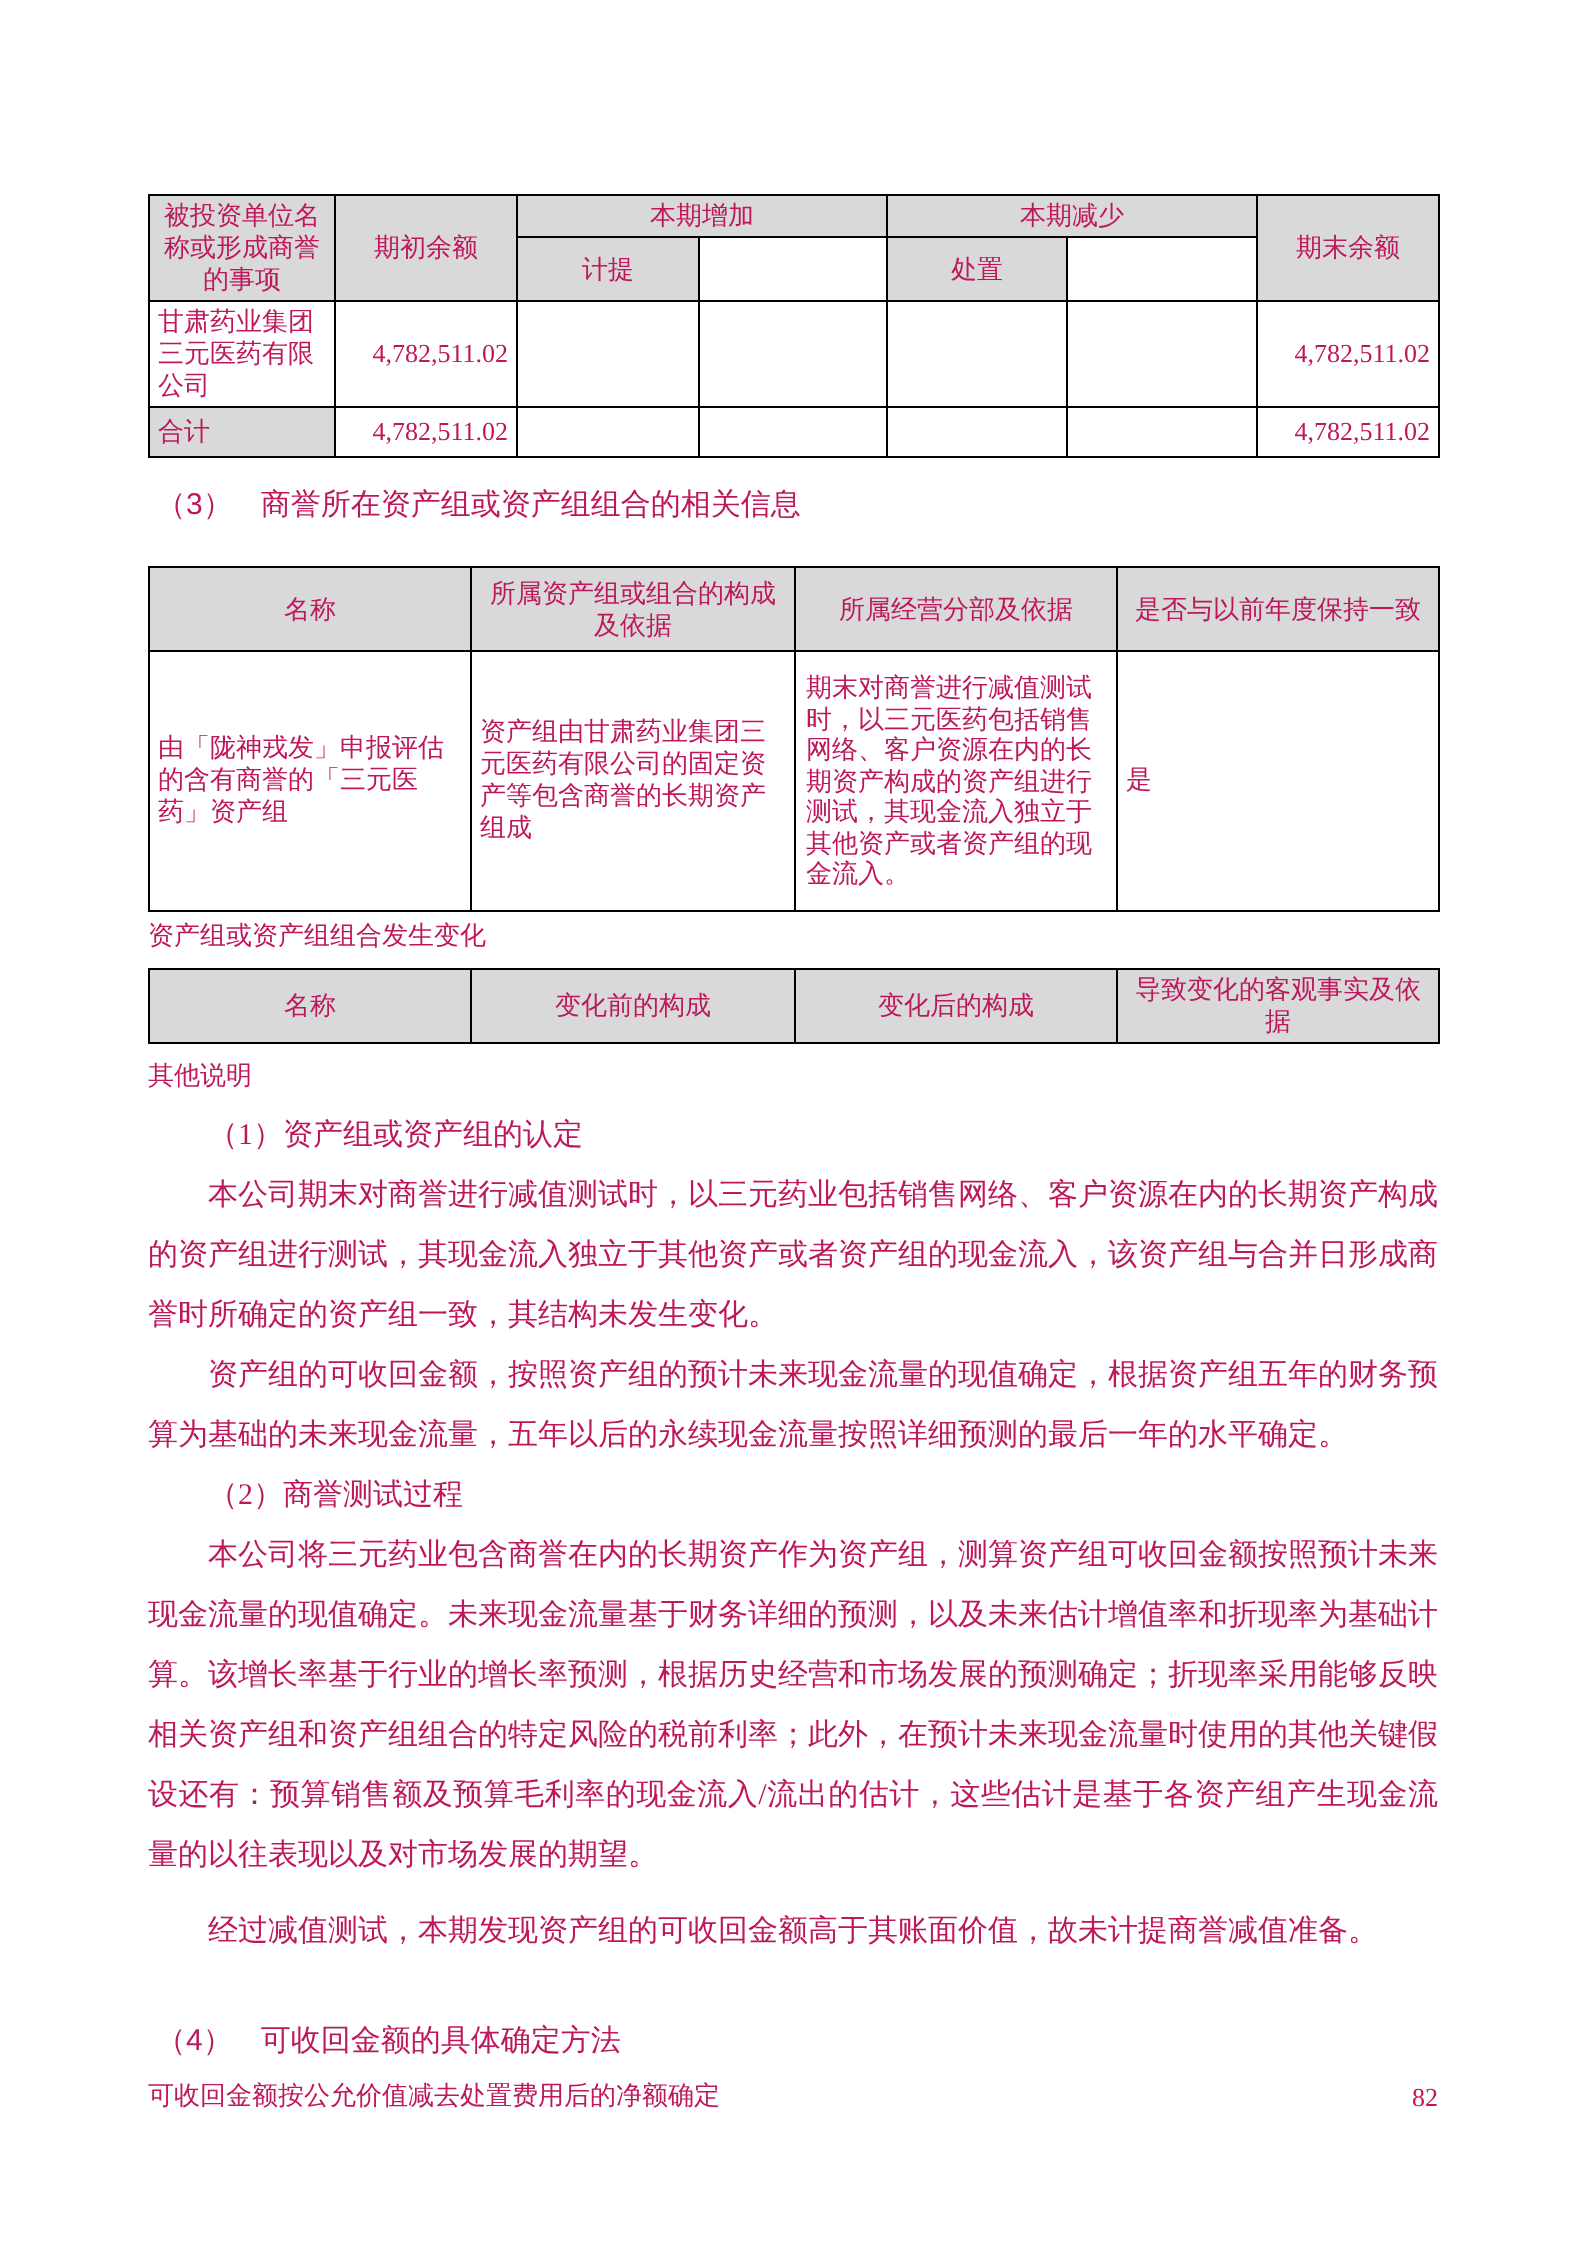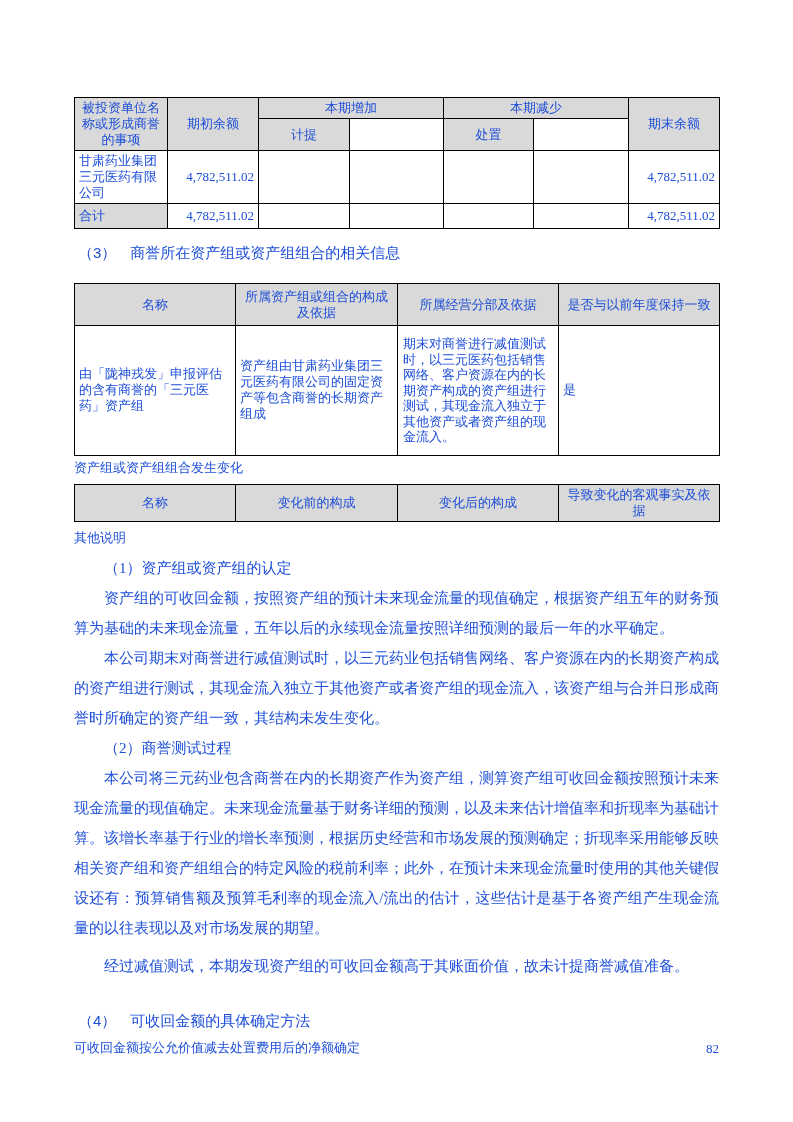--- a/index.html
+++ b/index.html
@@ -1,21 +1,21 @@
 <!DOCTYPE html>
 <html><head>
 <meta charset="utf-8">
 <style>
   * { margin:0; padding:0; box-sizing:border-box; }
   html,body { background:#ffffff; }
   .page {
     position:relative;
     width:793px; height:1122px;
     background:#ffffff;
-    color:#1d4ed8;
+    color:#be185d;
     font-family:"Liberation Serif", serif;
     overflow:hidden;
   }
   table {
     border-collapse:collapse;
     table-layout:fixed;
     margin-left:74px;
     width:645px;
   }
   td {
@@ -175,22 +175,22 @@
         <td class="hd">变化后的构成</td>
         <td class="hd">导致变化的客观事实及依据</td>
       </tr>
     </tbody>
   </table>
 
   <div class="note note-2">其他说明</div>
 
   <div class="sub-head sub-1">（1）资产组或资产组的认定</div>
 
+  <p class="para">本公司期末对商誉进行减值测试时，以三元药业包括销售网络、客户资源在内的长期资产构成的资产组进行测试，其现金流入独立于其他资产或者资产组的现金流入，该资产组与合并日形成商誉时所确定的资产组一致，其结构未发生变化。</p>
   <p class="para">资产组的可收回金额，按照资产组的预计未来现金流量的现值确定，根据资产组五年的财务预算为基础的未来现金流量，五年以后的永续现金流量按照详细预测的最后一年的水平确定。</p>
-  <p class="para">本公司期末对商誉进行减值测试时，以三元药业包括销售网络、客户资源在内的长期资产构成的资产组进行测试，其现金流入独立于其他资产或者资产组的现金流入，该资产组与合并日形成商誉时所确定的资产组一致，其结构未发生变化。</p>
 
   <div class="sub-head">（2）商誉测试过程</div>
 
   <p class="para">本公司将三元药业包含商誉在内的长期资产作为资产组，测算资产组可收回金额按照预计未来现金流量的现值确定。未来现金流量基于财务详细的预测，以及未来估计增值率和折现率为基础计算。该增长率基于行业的增长率预测，根据历史经营和市场发展的预测确定；折现率采用能够反映相关资产组和资产组组合的特定风险的税前利率；此外，在预计未来现金流量时使用的其他关键假设还有：预算销售额及预算毛利率的现金流入/流出的估计，这些估计是基于各资产组产生现金流量的以往表现以及对市场发展的期望。</p>
   <p class="para para-4">经过减值测试，本期发现资产组的可收回金额高于其账面价值，故未计提商誉减值准备。</p>
 
   <div class="sec-head sec-head-4">
     <span class="sec-num">（4）</span><span>可收回金额的具体确定方法</span>
   </div>
 

